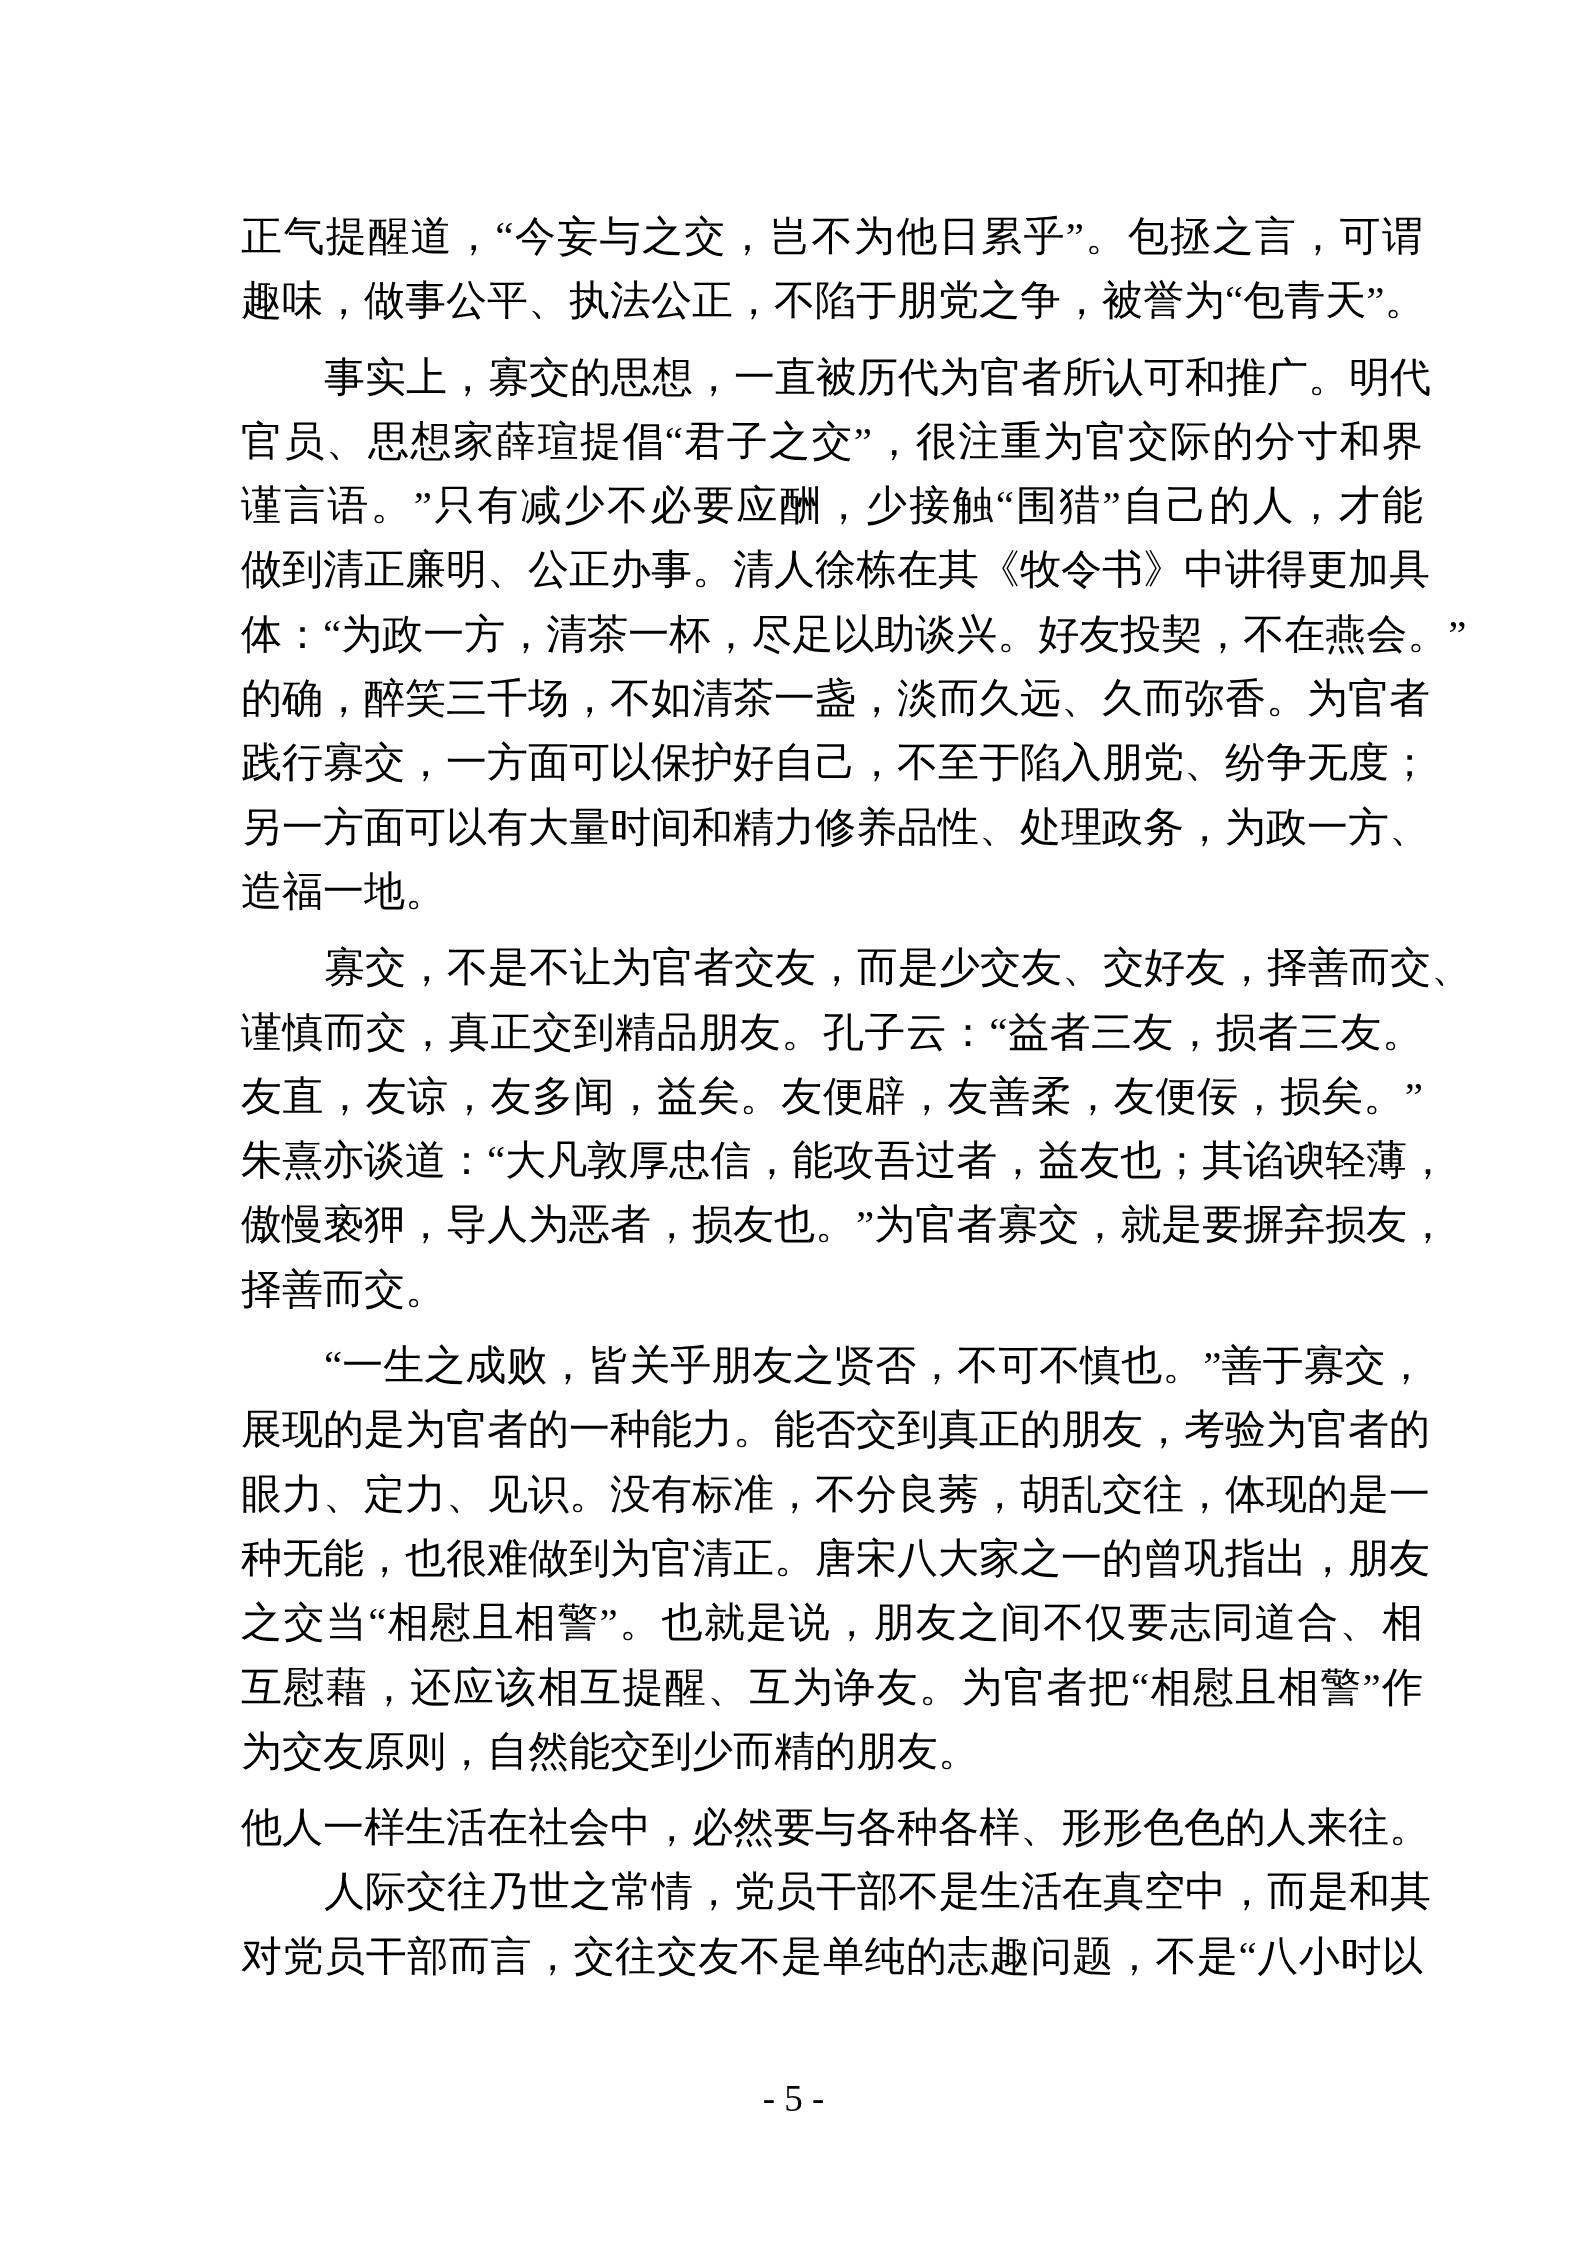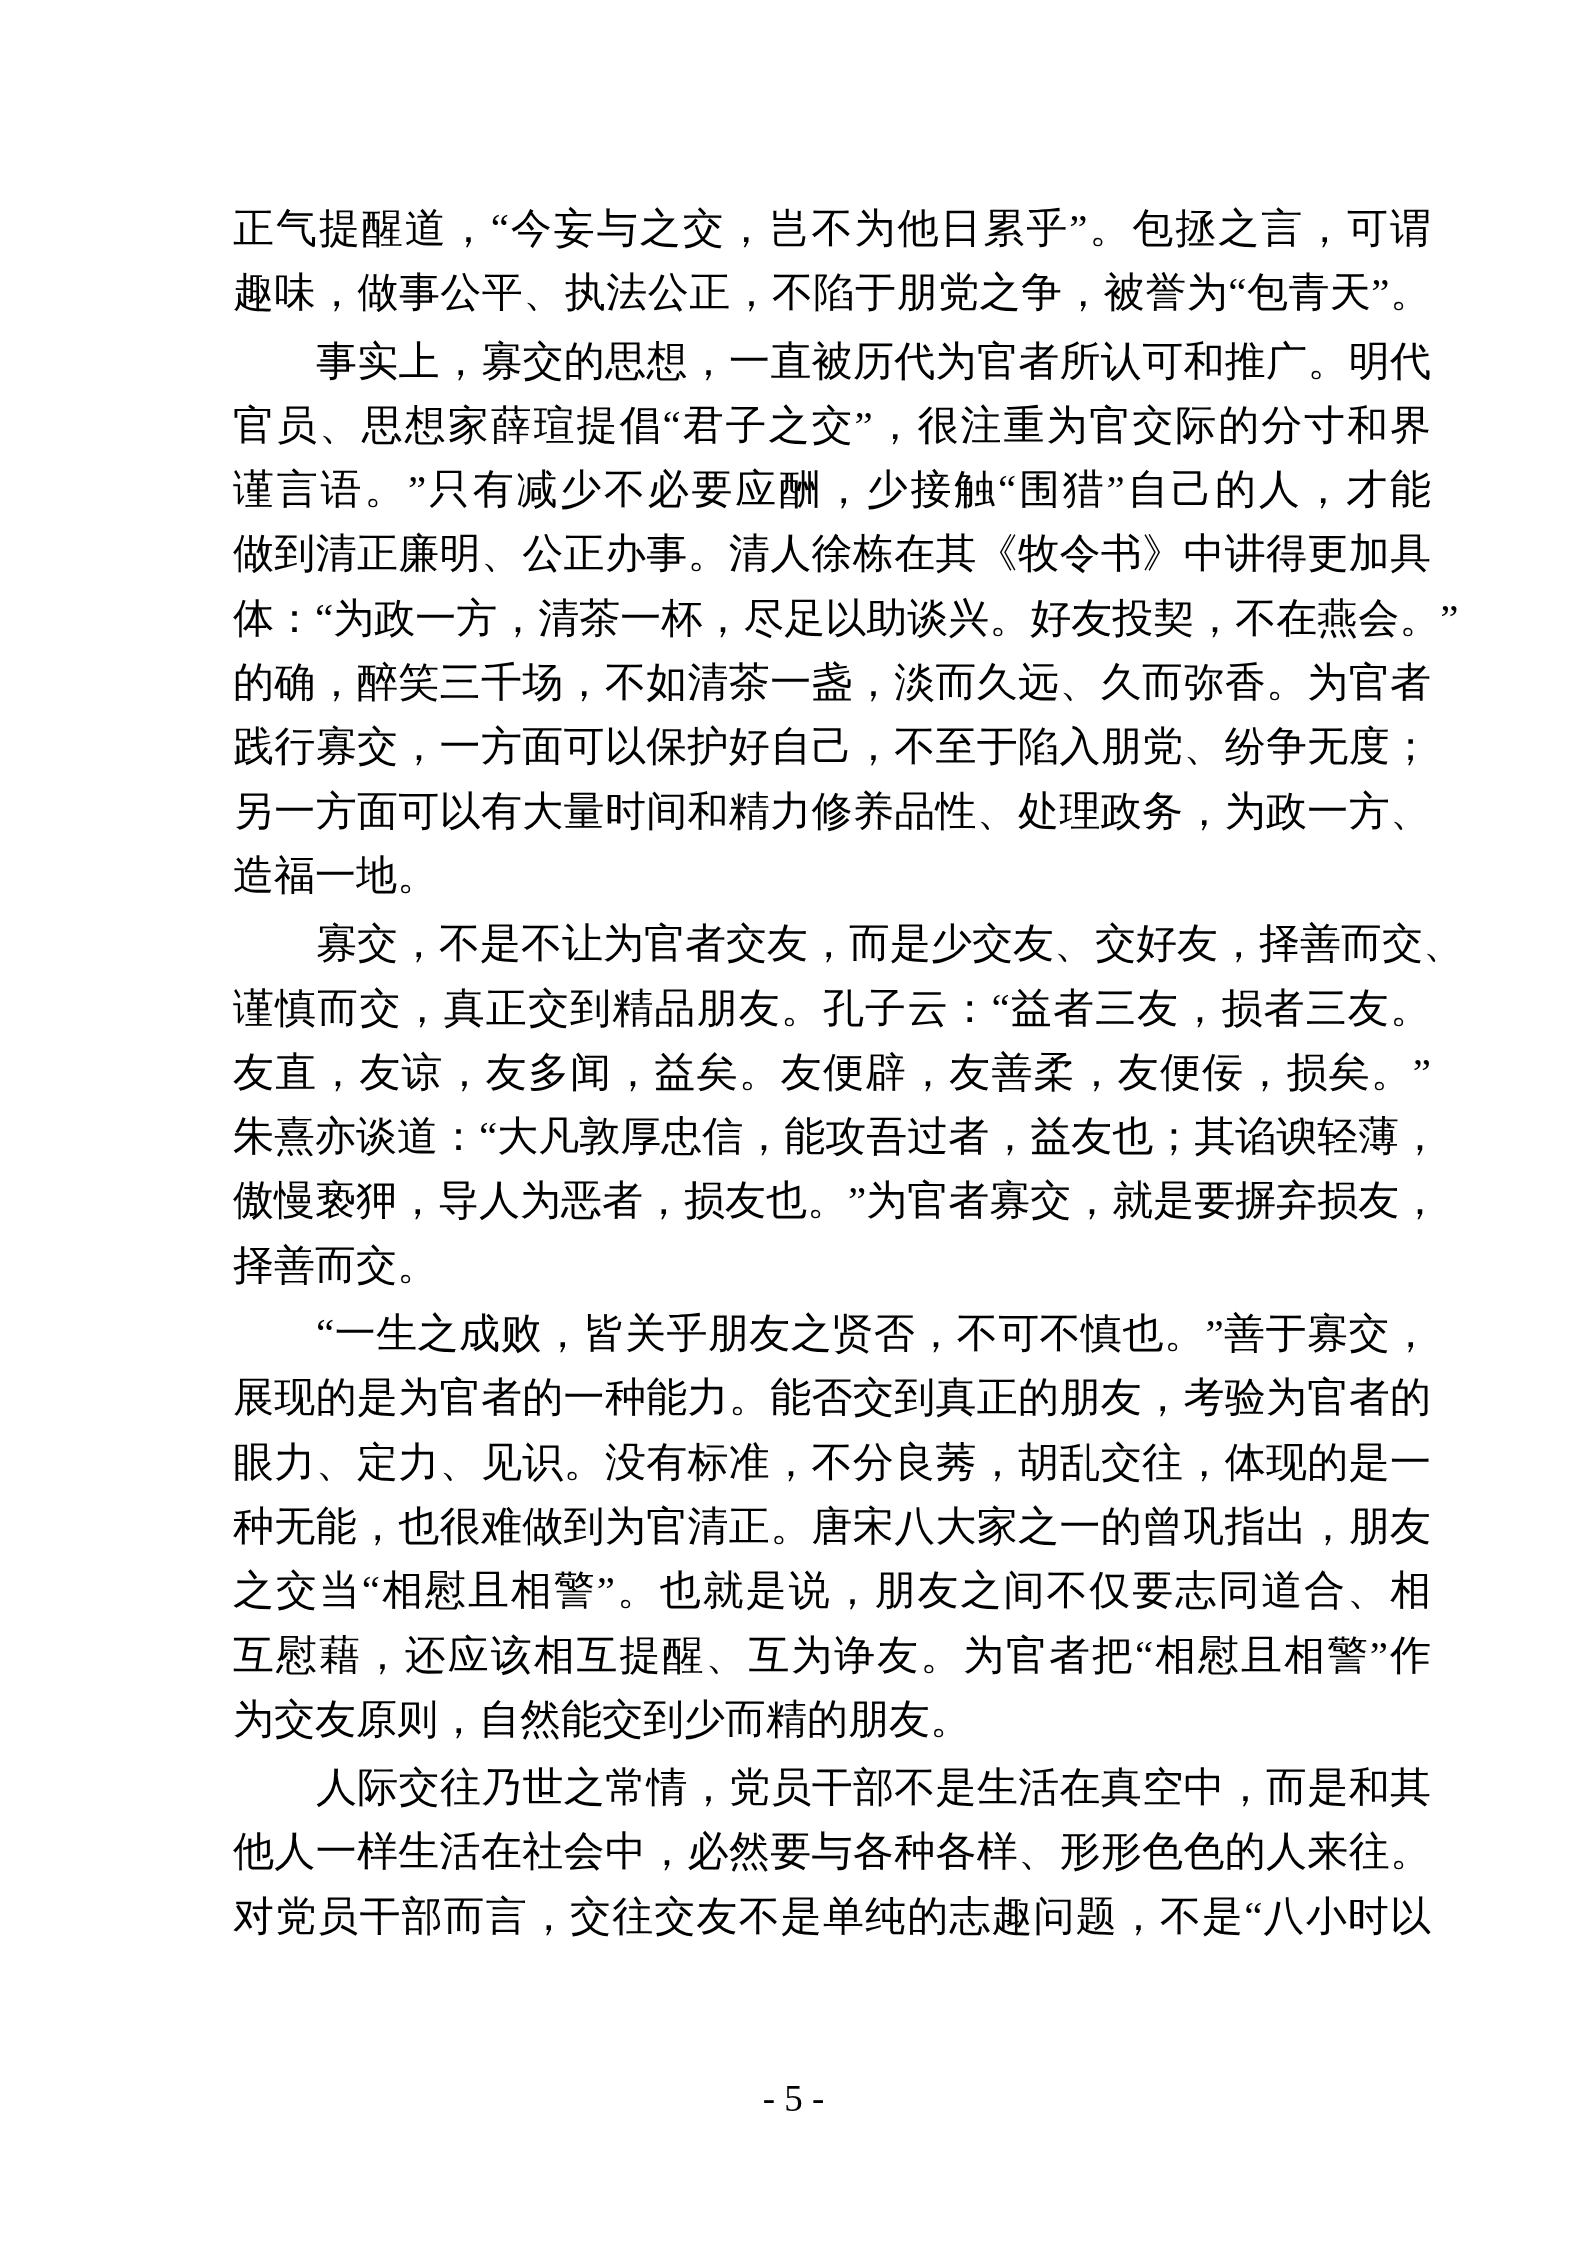--- a/index.html
+++ b/index.html
@@ -16,21 +16,21 @@
     font-family: "Liberation Serif", "DejaVu Serif", serif;
     overflow: hidden;
   }
   .body-text {
     position: absolute;
     left: 229px;
     top: 192px;
     width: 1206px;
   }
   .paragraph {
-    margin: 4px;
+    margin: 12px;
     padding: 0;
   }
   .line {
     height: 64.3px;
     line-height: 64.3px;
     font-size: 41px;
     white-space: nowrap;
     text-align: justify;
     text-align-last: justify;
     text-justify: inter-ideograph;
@@ -83,19 +83,19 @@
       <div class="paragraph">
         <div class="line indent">“一生之成败，皆关乎朋友之贤否，不可不慎也。”善于寡交，</div>
         <div class="line">展现的是为官者的一种能力。能否交到真正的朋友，考验为官者的</div>
         <div class="line">眼力、定力、见识。没有标准，不分良莠，胡乱交往，体现的是一</div>
         <div class="line">种无能，也很难做到为官清正。唐宋八大家之一的曾巩指出，朋友</div>
         <div class="line">之交当“相慰且相警”。也就是说，朋友之间不仅要志同道合、相</div>
         <div class="line">互慰藉，还应该相互提醒、互为诤友。为官者把“相慰且相警”作</div>
         <div class="line short">为交友原则，自然能交到少而精的朋友。</div>
       </div>
       <div class="paragraph">
+        <div class="line">他人一样生活在社会中，必然要与各种各样、形形色色的人来往。</div>
         <div class="line indent">人际交往乃世之常情，党员干部不是生活在真空中，而是和其</div>
-        <div class="line">他人一样生活在社会中，必然要与各种各样、形形色色的人来往。</div>
         <div class="line">对党员干部而言，交往交友不是单纯的志趣问题，不是“八小时以</div>
       </div>
     </div>
   <div class="page-number">- 5 -</div>
 </div>
 
 </body></html>

